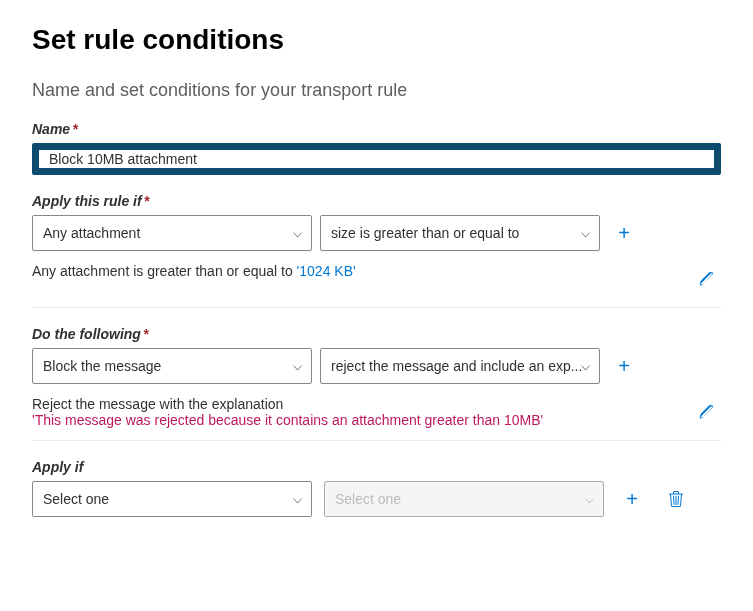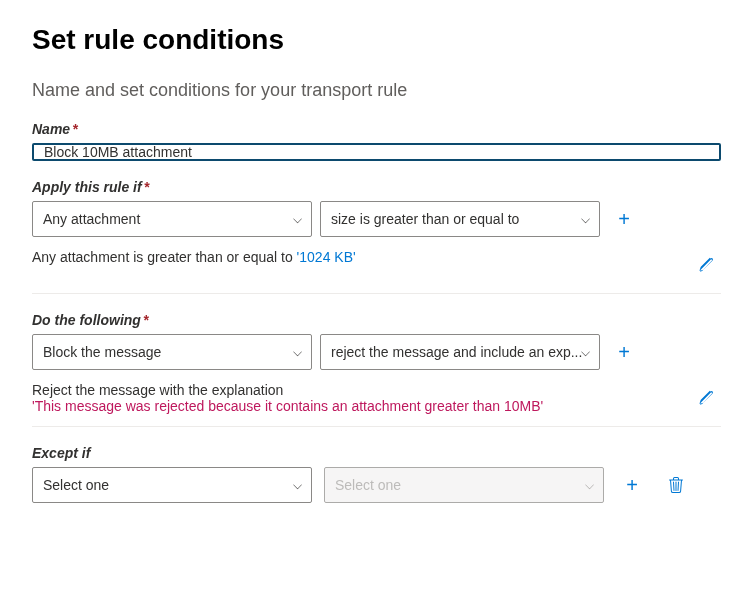--- a/index.html
+++ b/index.html
@@ -43,22 +43,22 @@
       font-style: italic;
     }
 
     .required-star {
       color: #a4262c;
       margin-left: 2px;
     }
 
     .text-input {
       width: 100%;
-      height: 18px;
-      border: 2px solid #0c4a6e;
+      height: 32px;
+      border: 7px solid #0c4a6e;
       border-radius: 2px;
       padding: 0 10px;
       font-size: 14px;
       color: #323130;
       outline: none;
     }
 
     .dropdown-row {
       display: flex;
       align-items: center;
@@ -301,21 +301,21 @@
       <svg class="pencil-svg" viewBox="0 0 16 16" fill="#0078d4" xmlns="http://www.w3.org/2000/svg">
         <path d="M13.5 1.5a1.5 1.5 0 0 1 2.121 2.121l-9 9a1 1 0 0 1-.39.242l-3 1a.5.5 0 0 1-.634-.634l1-3a1 1 0 0 1 .242-.39l9-9zm1.06 1.06a.5.5 0 0 0-.707 0L3.707 12.707l-.707 2.121 2.121-.707L15.207 3.267a.5.5 0 0 0 0-.707z"></path>
         <path d="M11.5 3.5l1 1"></path>
       </svg>
     </button>
   </div>
 </div>
 
 <div class="field-group">
   <div class="field-label">
-    <span>Except if</span>
+    <span>Apply if</span>
   </div>
 
   <div class="except-row">
 
     <div class="dropdown-wrapper dropdown-left">
       <select>
         <option>Select one</option>
       </select>
       <span class="chevron">⌵</span>
     </div>

